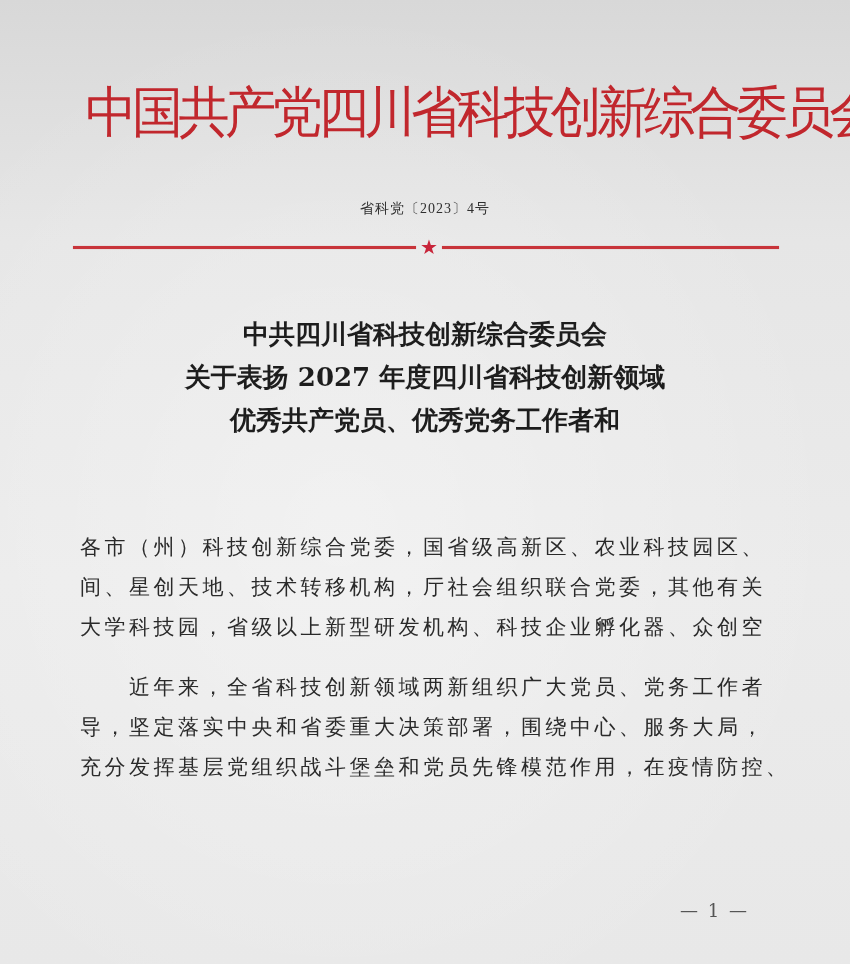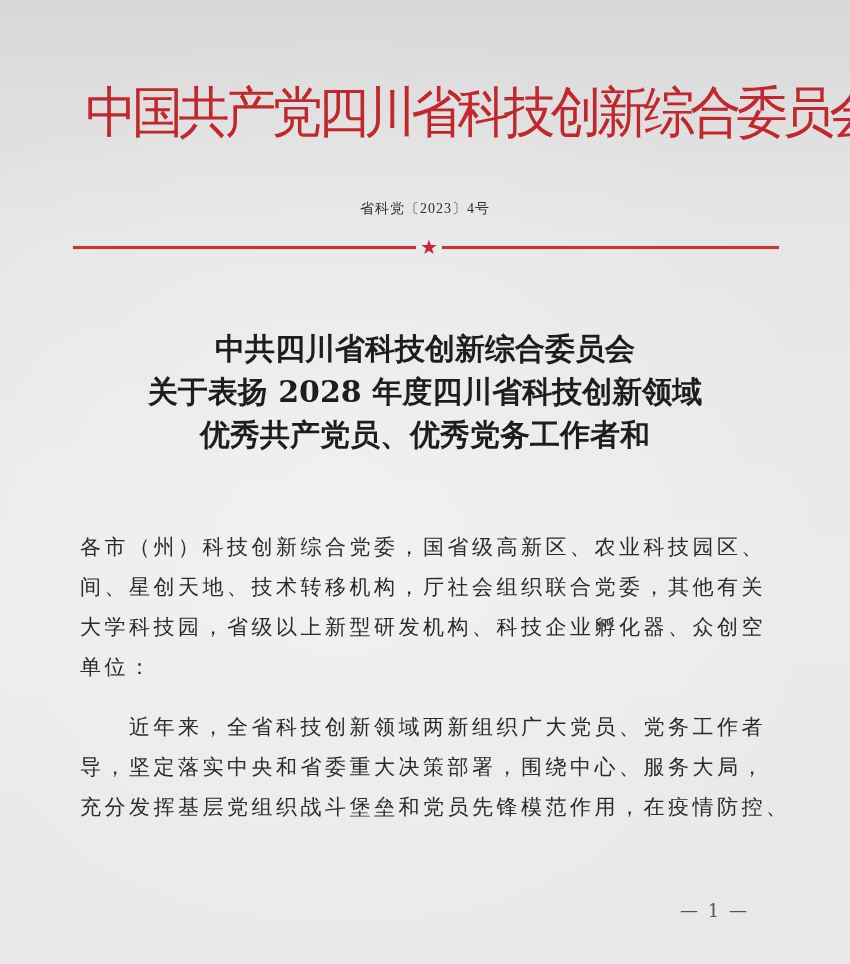--- a/index.html
+++ b/index.html
@@ -40,21 +40,21 @@
   .redline.right { left: 442px; width: 337px; }
   .star {
     position: absolute; left: 418px; top: 236px; width: 22px; height: 22px;
     color: #c8253a; font-size: 20px; line-height: 22px; text-align: center;
   }
   .title {
     position: absolute; left: 0; top: 313px; width: 850px; text-align: center;
     color: #1d1d1d;
     font-family: "DejaVu Serif", "Liberation Serif", serif;
     font-weight: bold;
-    font-size: 30px; line-height: 43px; margin-top: 14px;
+    font-size: 26px; line-height: 43px;
   }
   .title div { white-space: nowrap; }
   .body {
     position: absolute; left: 80px; top: 527px; width: 690px;
     color: #2a2a2a;
     font-family: "DejaVu Sans", "Liberation Sans", sans-serif;
     font-size: 21px; line-height: 40px;
     letter-spacing: 3.5px;
   }
   .body p { margin: 0; text-align: justify; }
@@ -74,30 +74,29 @@
   <div class="masthead">中国共产党四川省科技创新综合委员会文件</div>
 
   <div class="docnum">省科党〔2023〕4号</div>
 
   <div class="redline left"></div>
   <div class="star">★</div>
   <div class="redline right"></div>
 
   <div class="title">
     <div>中共四川省科技创新综合委员会</div>
-    <div>关于表扬 2028 年度四川省科技创新领域</div>
+    <div>关于表扬 2027 年度四川省科技创新领域</div>
     <div>优秀共产党员、优秀党务工作者和</div>
   </div>
 
   <div class="body">
     <p>
       <span class="line">各市（州）科技创新综合党委，国省级高新区、农业科技园区、</span>
       <span class="line">间、星创天地、技术转移机构，厅社会组织联合党委，其他有关</span>
       <span class="line">大学科技园，省级以上新型研发机构、科技企业孵化器、众创空</span>
-      <span class="line">单位：</span>
     </p>
     <p class="para">
       <span class="line">　　近年来，全省科技创新领域两新组织广大党员、党务工作者</span>
       <span class="line">导，坚定落实中央和省委重大决策部署，围绕中心、服务大局，</span>
       <span class="line">充分发挥基层党组织战斗堡垒和党员先锋模范作用，在疫情防控、</span>
     </p>
   </div>
 
   <div class="pagenum">— 1 —</div>
 </div>

